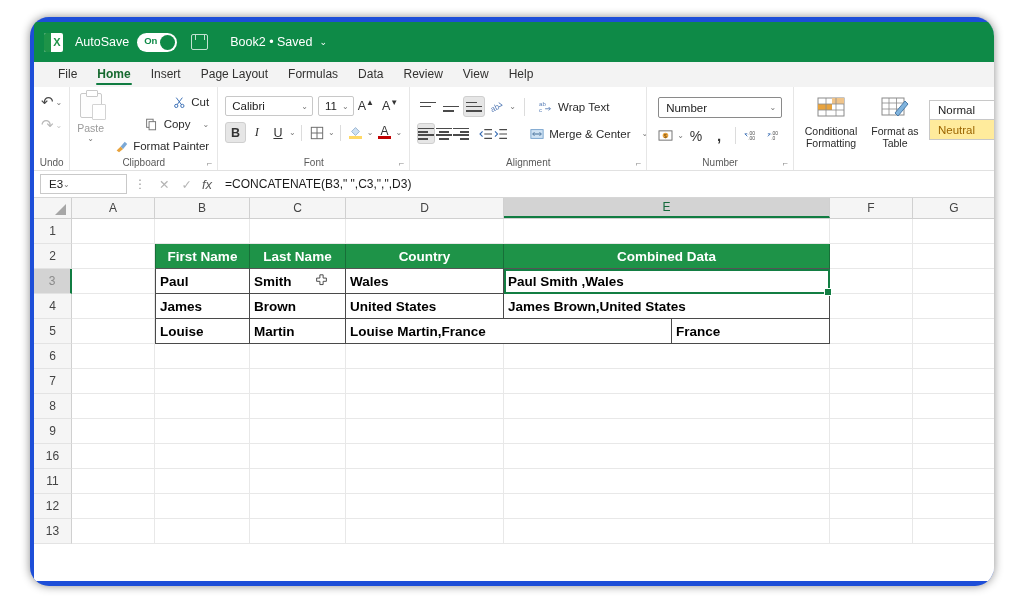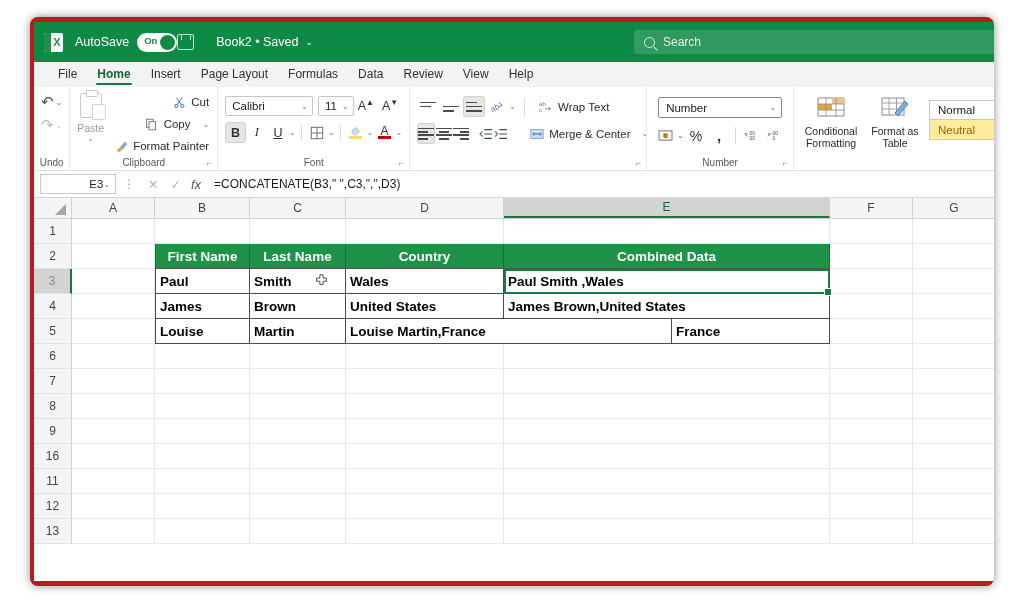--- a/index.html
+++ b/index.html
@@ -8,22 +8,22 @@
     background: #ffffff;
     font-family: "Liberation Sans", sans-serif;
     overflow: hidden;
   }
 
   
   #frame {
     position: absolute;
     left: 30px; top: 17px;
     width: 964px; height: 569px;
-    background: #b91c1c;
-    border-radius: 8px;
+    background: #1d4ed8;
+    border-radius: 19px;
     box-shadow: 0 0 10px rgba(0,0,0,.45);
     overflow: hidden;
     padding-left: 48px;
   }
   #app {
     position: absolute;
     left: 4px; top: 5px;
     width: 964px; height: 559px;
     background: #ffffff;
     overflow: hidden;
@@ -55,21 +55,21 @@
     content: "X";
     position: absolute; left: 7px; top: 0; right: 0; bottom: 0;
     color: #1e9348; font-size: 11px; font-weight: bold;
     display: flex; align-items: center; justify-content: center;
   }
   .autosave-label {
     color: #ffffff; font-size: 12.5px; margin-right: 8px; white-space: nowrap;
   }
   .toggle {
     width: 40px; height: 19px; border-radius: 10px;
-    background: #ffffff; position: relative; 
+    background: #ffffff; position: relative; margin-right: 14px;
     flex: 0 0 auto;
   }
   .toggle .knob {
     position: absolute; right: 2px; top: 2px;
     width: 15px; height: 15px; border-radius: 50%;
     background: #0e8a47;
   }
   .toggle .tg-text {
     position: absolute; left: 7px; top: 2px;
     font-size: 9.5px; color: #0e8a47; font-weight: bold;
@@ -218,22 +218,22 @@
   .stylebox.neutral {
     background: #ffeb9c; color: #9c6500; border-top: none;
   }
 
   
   .formulabar {
     height: 27px; background: #ffffff; display: flex; align-items: center;
     padding: 0 6px; border-bottom: 1px solid #d6d6d6;
   }
   .namebox {
-    width: 76px; height: 20px; border: 1px solid #c9c9c9; background: #fff;
-    display: flex; align-items: center; justify-content: flex-end;
+    width: 87px; height: 20px; border: 1px solid #c9c9c9; background: #fff;
+    display: flex; align-items: center; justify-content: flex-start;
     padding: 0 5px 0 8px; font-size: 11.5px; color: #222;
   }
   .fb-sep { color: #9a9a9a; font-size: 12px; padding: 0 7px; }
   .fb-ico { font-size: 12.5px; color: #b4b4b4; padding: 0 6px; }
   .fb-fx { font-style: italic; font-size: 13px; color: #5a5a5a; padding: 0 7px 0 4px; font-family: Liberation Sans, sans-serif;}
   .formula-input {
     flex: 1; font-size: 12px; color: #1b1b1b;
     padding-left: 6px; white-space: nowrap; overflow: hidden;
   }
 
@@ -308,24 +308,20 @@
     <div class="xl-logo"></div>
     <span class="autosave-label">AutoSave</span>
     <div class="toggle">
       <span class="tg-text">On</span>
       <span class="knob"></span>
     </div>
     <div class="save-ico"></div>
     <span class="doc-title">Book2  •  Saved</span>
     <span class="doc-chev">⌄</span>
 
-    <div class="searchbox">
-      <span class="search-glyph"></span>
-      <span class="search-ph">Search</span>
-    </div>
   </div>
 
   <div class="tabbar">
     <div class="tab">File</div>
     <div class="tab active">Home</div>
     <div class="tab">Insert</div>
     <div class="tab">Page Layout</div>
     <div class="tab">Formulas</div>
     <div class="tab">Data</div>
     <div class="tab">Review</div>
@@ -530,20 +526,21 @@
           <span class="iconbox">
             <svg width="14" height="14" viewBox="0 0 16 16">
                   <rect x="1" y="3" width="14" height="10" fill="#cfe2f3" stroke="#6f9dc9" stroke-width="1"></rect>
                   <path d="M4 8h8M5 6 L3 8 L5 10M11 6 L13 8 L11 10" stroke="#2f5b8a" stroke-width="1" fill="none"></path>
                 </svg>
           </span>
           <span>Merge &amp; Center</span>
           <span class="chev" style="margin-left:7px;">⌄</span>
         </span>
       </div>
+      <div class="glabel">Alignment</div>
       <div class="gdiag">⌐</div>
     </div>
 
     <div class="rgroup" style="width:152px;">
       <div class="rgrow" style="margin-top:7px;justify-content:center;">
         <div class="numcombo">
           <span>Number</span>
           <span class="chev">⌄</span>
         </div>
       </div>

